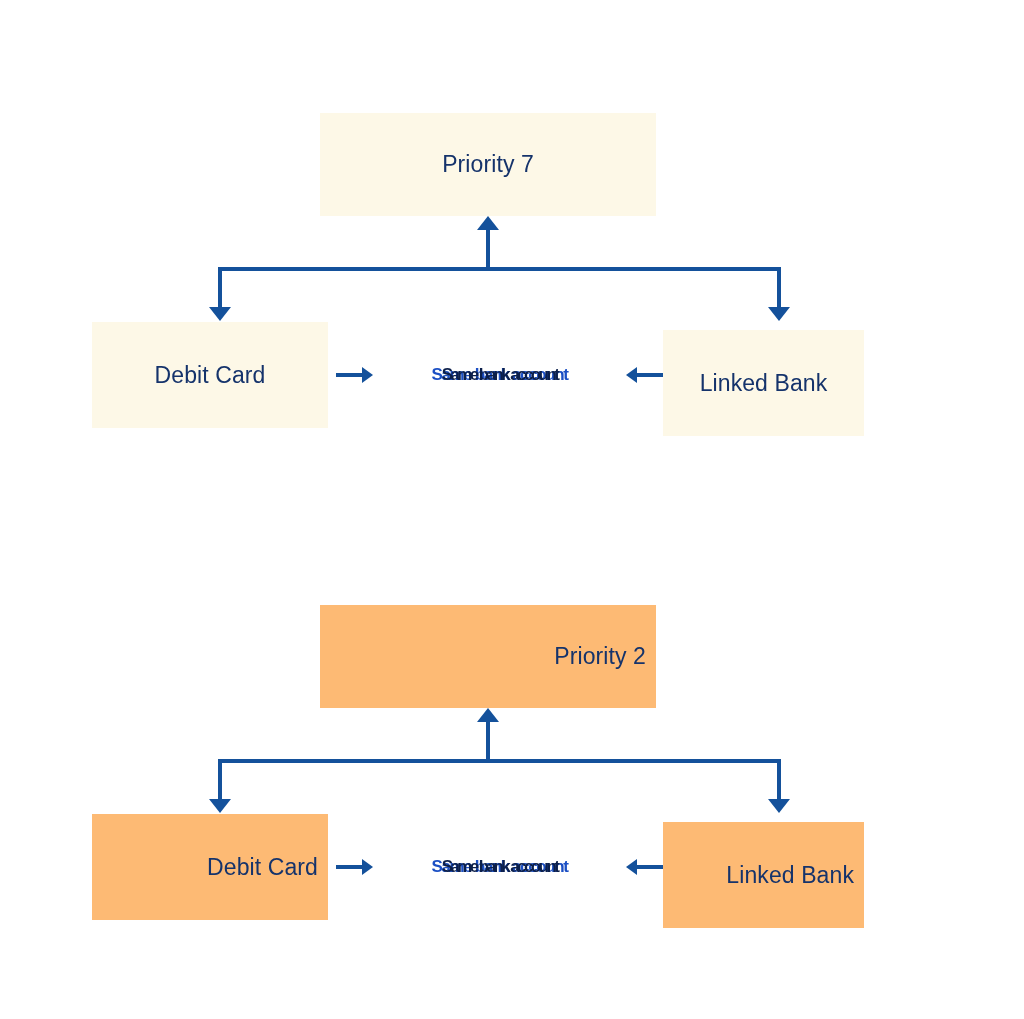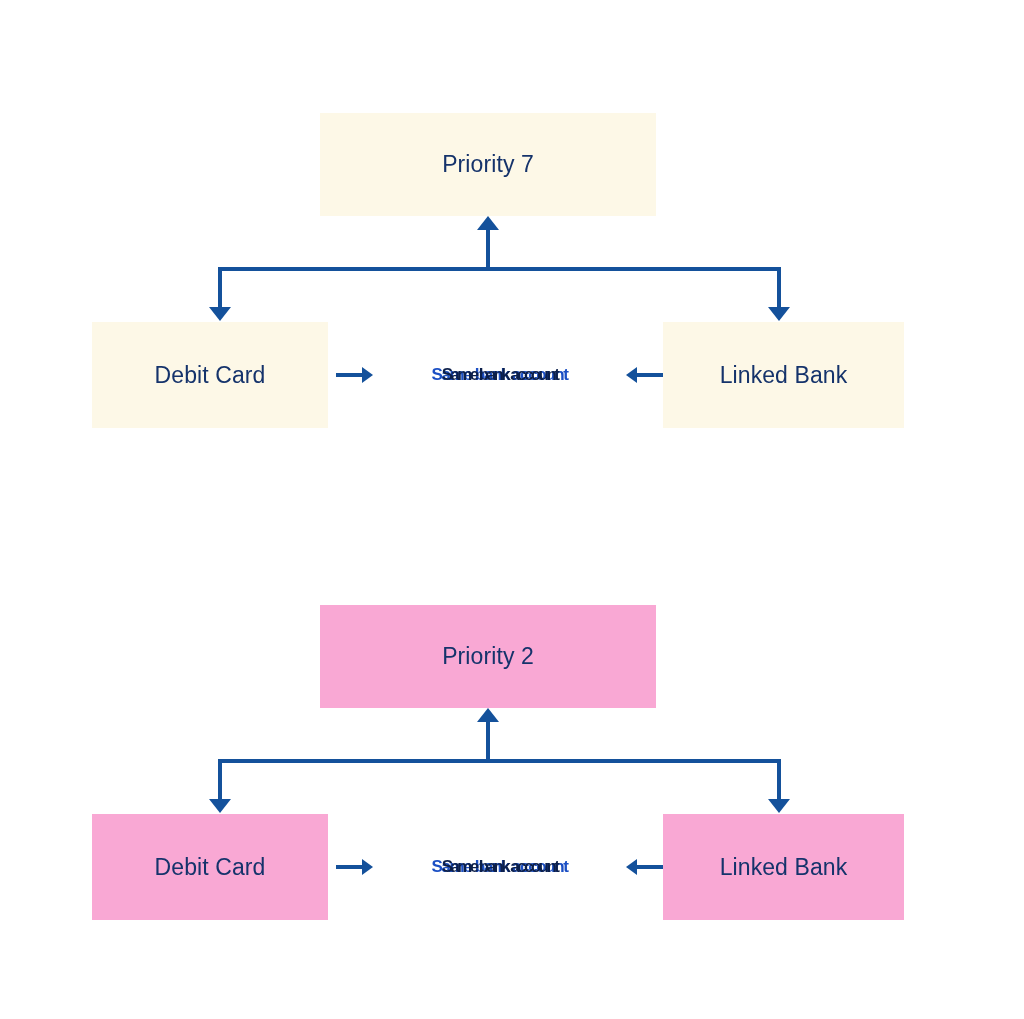--- a/index.html
+++ b/index.html
@@ -51,26 +51,27 @@
   }
 
   .node-left {
     left: 92px;
     width: 236px;
     height: 106px;
   }
 
   .node-right {
     left: 663px;
-    width: 241px;
-    height: 106px;
+    width: 201px;
+    height: 106px;
+    margin-top: 8px;
   }
 
   .fill-cream  { background: #fdf8e7; }
-  .fill-lilac  { background: #f9a8d4; }
+  .fill-lilac  { background: #fdba74; justify-content: flex-end; }
 
   
   .conn {
     position: absolute;
     background: #14519b;
   }
   .conn-v { width: 4px; }
   .conn-h { height: 4px; }
 
   .arrowhead {

